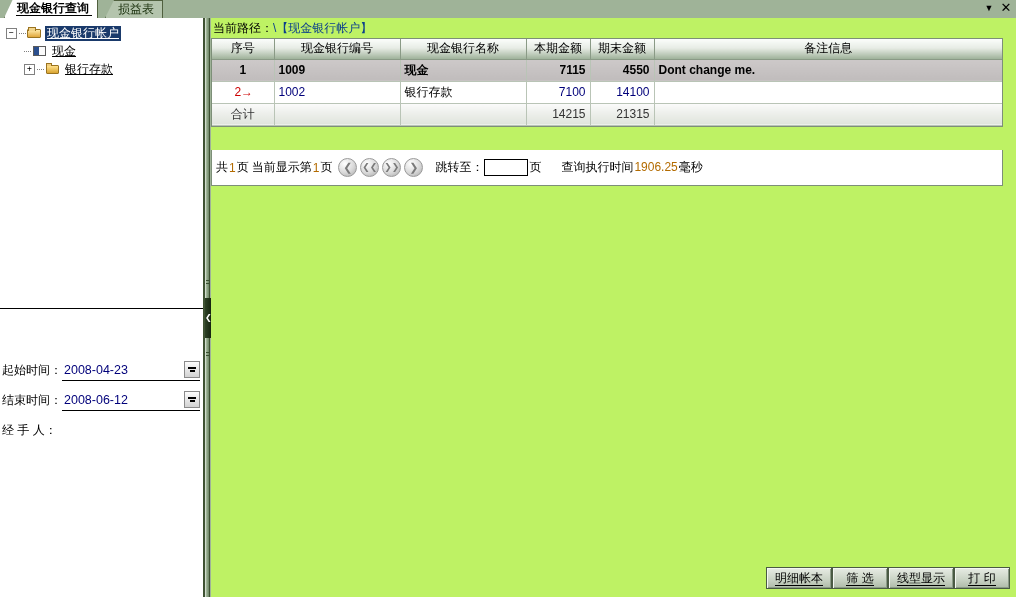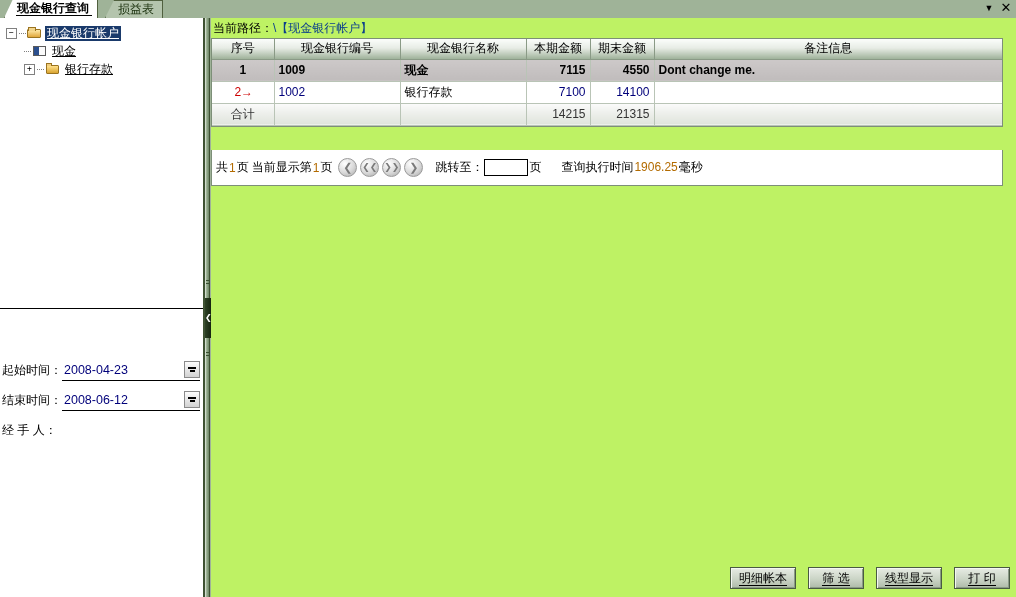--- a/index.html
+++ b/index.html
@@ -416,21 +416,20 @@
     vertical-align: middle;
   }
   .exec-time { margin-left: 20px; }
   .exec-time .num { color: #b36b00; }
 
   
   .btn-bar {
     position: absolute;
     right: 6px; bottom: 8px;
     display: flex;
-    gap: 12px;
   }
   .btn {
     min-width: 56px;
     height: 22px;
     padding: 0 8px;
     background: linear-gradient(#e7ece4, #c8d2c3 60%, #aebaa8);
     border: 1px solid #4a5a43;
     box-shadow: inset 1px 1px 0 #f4f7f2, inset -1px -1px 0 #8a9a86;
     box-sizing: border-box;
     font-size: 12px;

